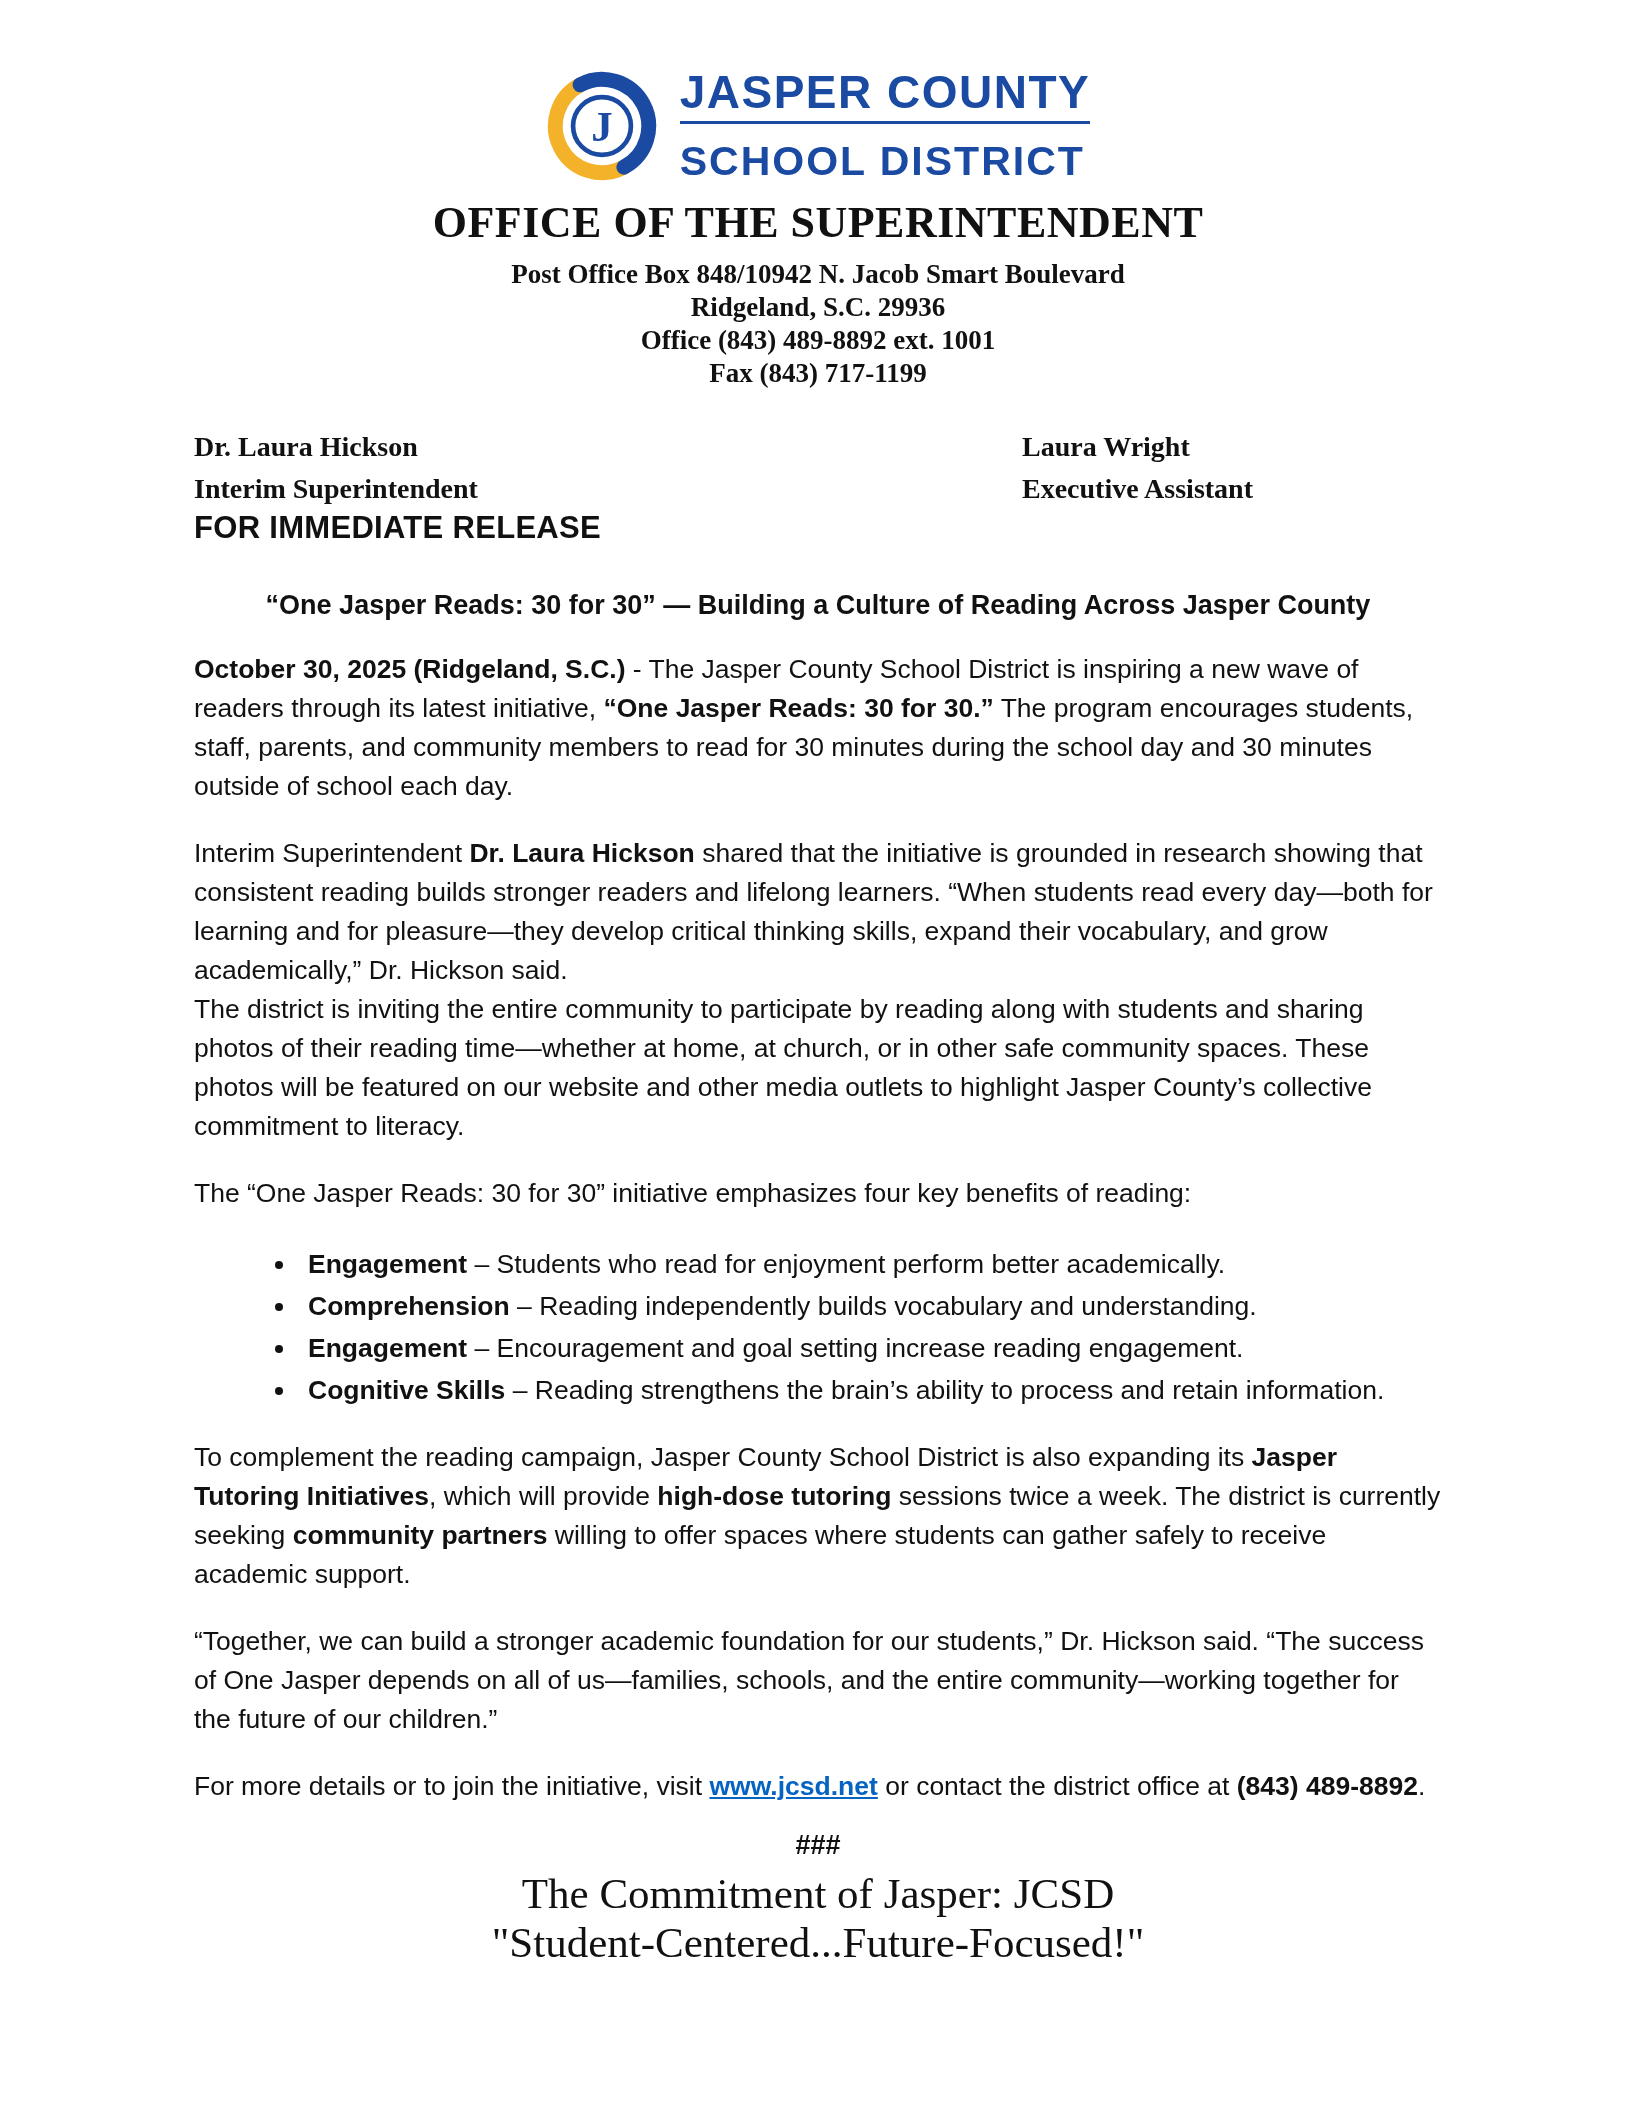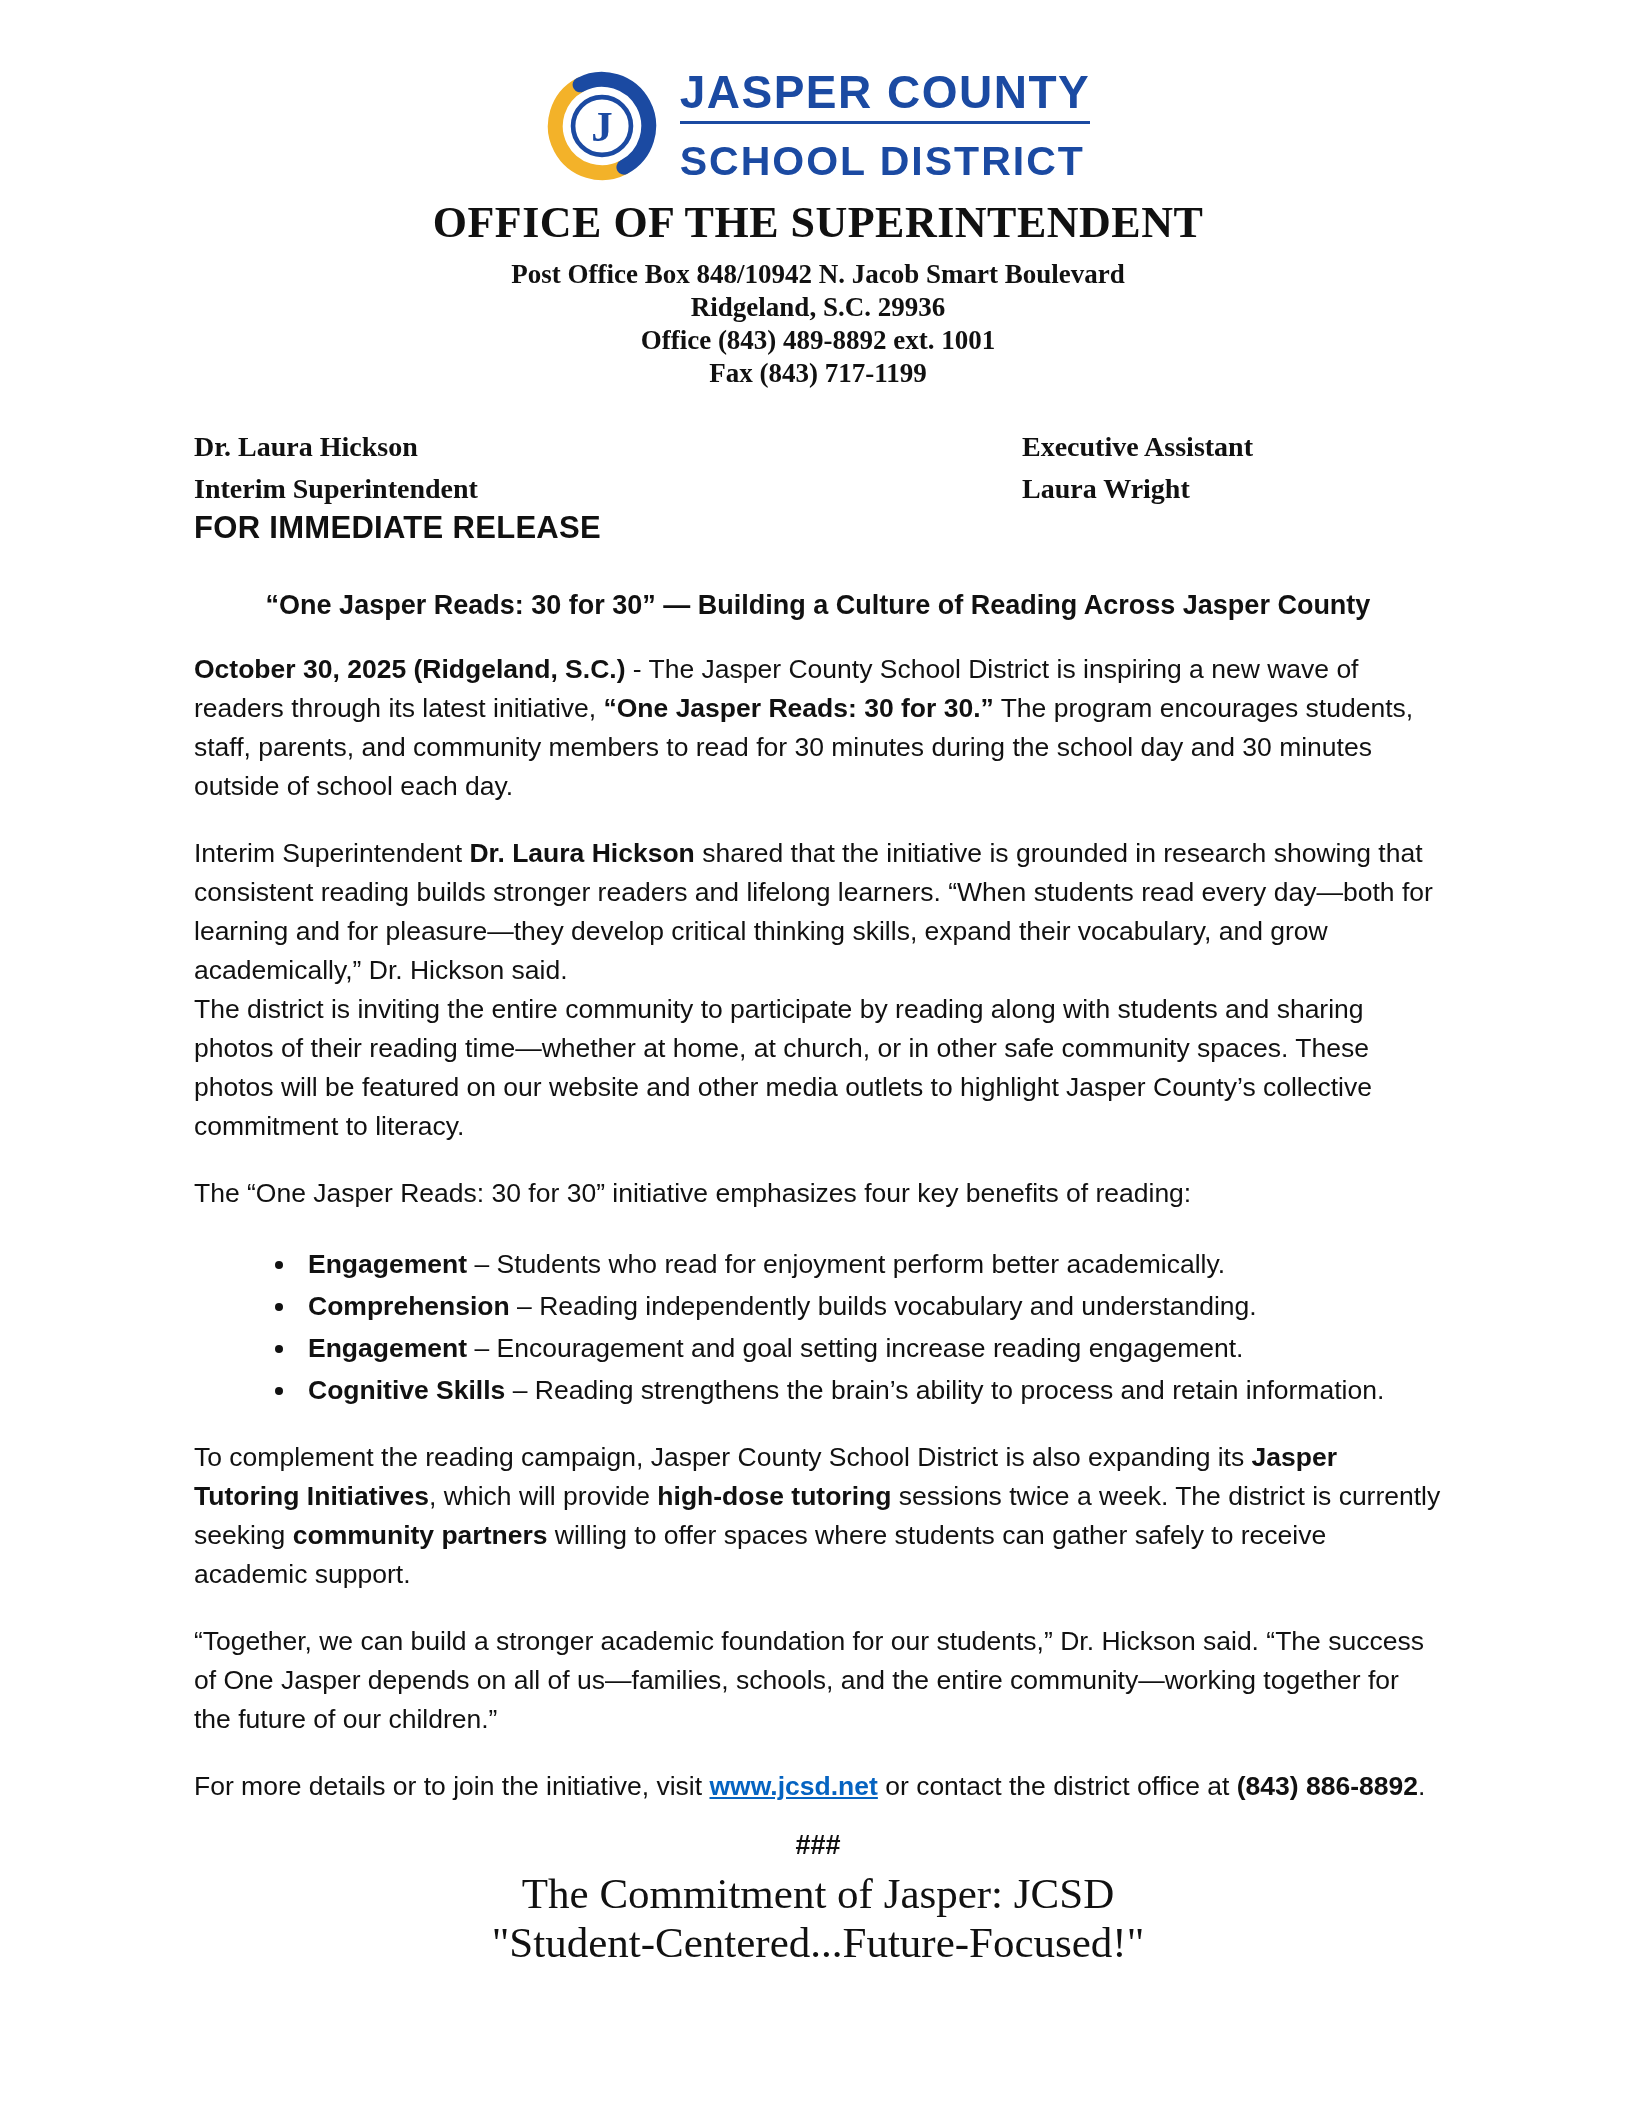--- a/index.html
+++ b/index.html
@@ -156,22 +156,22 @@
       <div class="address-line">Office (843) 489-8892 ext. 1001</div>
       <div class="address-line">Fax (843) 717-1199</div>
     </div>
 
     <div class="contacts">
       <div class="contact">
         <div>Dr. Laura Hickson</div>
         <div>Interim Superintendent</div>
       </div>
       <div class="contact contact-right">
+        <div>Laura Wright</div>
         <div>Executive Assistant</div>
-        <div>Laura Wright</div>
       </div>
     </div>
   </header>
 
   <main>
     <div class="release-label">FOR IMMEDIATE RELEASE</div>
 
     <div class="headline">“One Jasper Reads: 30 for 30” — Building a Culture of Reading Across Jasper County</div>
 
     <p class="body-para"><span class="b">October 30, 2025 (Ridgeland, S.C.)</span><span>  - The Jasper County School District is inspiring a new wave of readers through its latest initiative, </span><span class="b">“One Jasper Reads: 30 for 30.”</span><span> The program encourages students, staff, parents, and community members to read for 30 minutes during the school day and 30 minutes outside of school each day.</span></p>
@@ -185,21 +185,21 @@
       <li><span class="b">Engagement</span><span> – Students who read for enjoyment perform better academically.</span></li>
       <li><span class="b">Comprehension</span><span> – Reading independently builds vocabulary and understanding.</span></li>
       <li><span class="b">Engagement</span><span> – Encouragement and goal setting increase reading engagement.</span></li>
       <li><span class="b">Cognitive Skills</span><span> – Reading strengthens the brain’s ability to process and retain information.</span></li>
     </ul>
 
     <p class="body-para"><span>To complement the reading campaign, Jasper County School District is also expanding its </span><span class="b">Jasper Tutoring Initiatives</span><span>, which will provide </span><span class="b">high-dose tutoring</span><span> sessions twice a week. The district is currently seeking </span><span class="b">community partners</span><span> willing to offer spaces where students can gather safely to receive academic support.</span></p>
 
     <p class="body-para"><span>“Together, we can build a stronger academic foundation for our students,” Dr. Hickson said. “The success of One Jasper depends on all of us—families, schools, and the entire community—working together for the future of our children.”</span></p>
 
-    <p class="body-para"><span>For more details or to join the initiative, visit </span><a class="doc-link b" href="#">www.jcsd.net</a><span> or contact the district office at </span><span class="b">(843) 886-8892</span><span>.</span></p>
+    <p class="body-para"><span>For more details or to join the initiative, visit </span><a class="doc-link b" href="#">www.jcsd.net</a><span> or contact the district office at </span><span class="b">(843) 489-8892</span><span>.</span></p>
 
     <div class="hashes">###</div>
 
     <div class="signoff">
       <div class="sign-line">The Commitment of Jasper: JCSD</div>
       <div class="sign-line">"Student-Centered...Future-Focused!"</div>
     </div>
   </main>
 
 </div>

